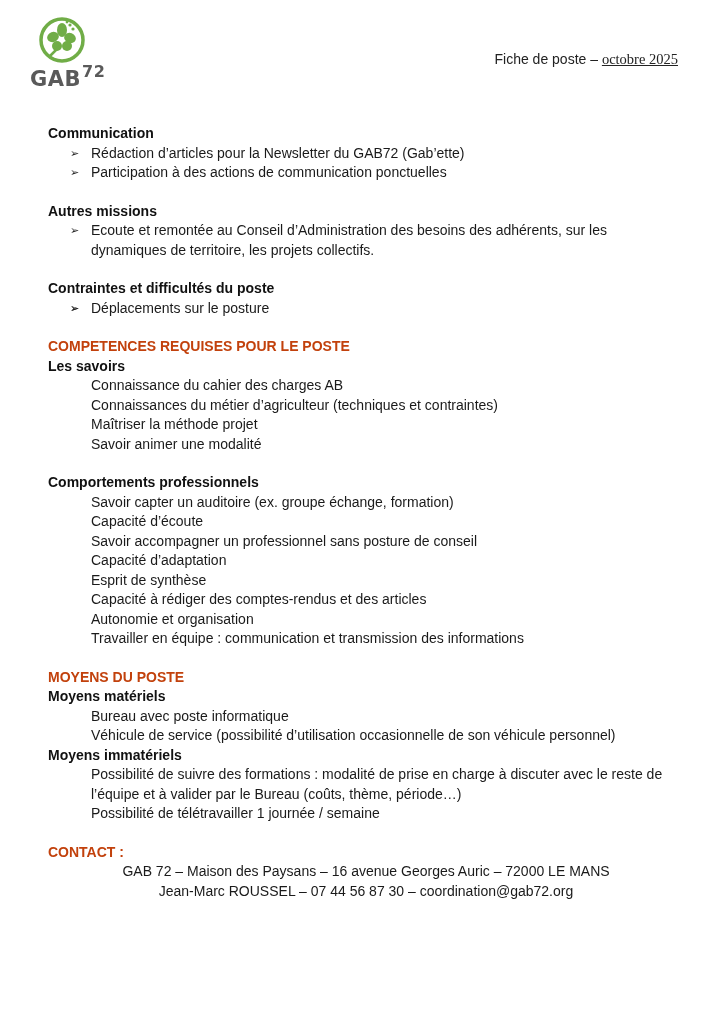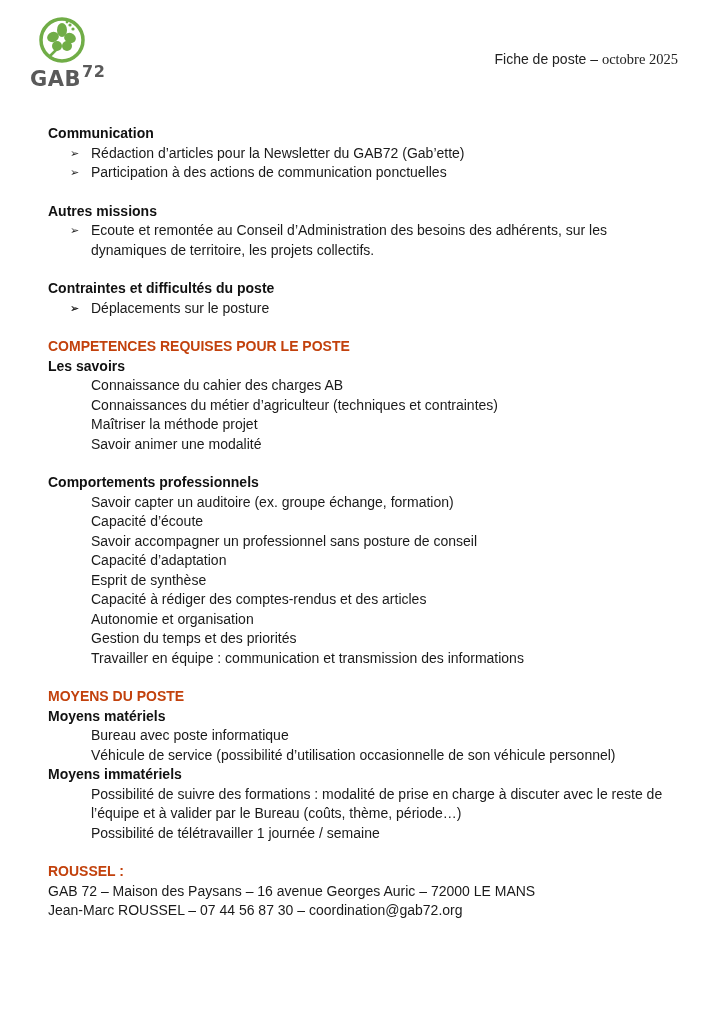--- a/index.html
+++ b/index.html
@@ -11,33 +11,33 @@
   .logo { position: absolute; left: 30px; top: 16px; width: 74px; height: 70px; }
   .logo-mark { position: absolute; left: 8px; top: 0; width: 48px; height: 48px; }
   .logo-text {
     position: absolute; left: 0; top: 46px; font-weight: bold; font-size: 21px;
     color: #5a5a5a; letter-spacing: 0.5px; font-family: "DejaVu Sans", sans-serif;
   }
   .logo-text sup { font-size: 16px; vertical-align: 9px; margin-left: 1px; }
   .header-right {
     position: absolute; right: 46px; top: 51px; font-size: 14px; color: #222;
   }
-  .header-right .date { font-family: "Liberation Serif", serif; font-size: 14.5px; }
+  .header-right .date { font-family: "Liberation Serif", serif; font-size: 14.5px; text-decoration: underline; }
 
   .content { position: absolute; left: 48px; top: 124px; right: 40px; font-size: 14px; line-height: 19.5px; }
   .h-bold { font-weight: bold; color: #111; }
   .h-green { font-weight: bold; color: #c2410c; }
   .bullets { margin: 0; padding: 0; list-style: none; }
   .bullets li { position: relative; padding-left: 43px; }
   .bullets li .arrow {
     position: absolute; left: 22px; top: 0; font-size: 11px; color: #222;
   }
   .indent { padding-left: 43px; }
   .gap { height: 19px; }
-  .contact-line { text-align: left; }
+  .contact-line { text-align: center; }
 </style>
 </head>
 <body>
 
 <div class="logo">
   <svg class="logo-mark" viewBox="0 0 48 48">
     <circle cx="24" cy="24" r="21" fill="none" stroke="#70ad47" stroke-width="3.5"></circle>
     <g fill="#70ad47">
       <ellipse cx="24" cy="14" rx="5" ry="7"></ellipse>
       <ellipse cx="15" cy="21" rx="6" ry="5" transform="rotate(-20 15 21)"></ellipse>
@@ -88,29 +88,28 @@
   <div class="gap"></div>
 
   <div class="h-bold">Comportements professionnels</div>
   <div class="indent">Savoir capter un auditoire (ex. groupe échange, formation)</div>
   <div class="indent">Capacité d’écoute</div>
   <div class="indent">Savoir accompagner un professionnel sans posture de conseil</div>
   <div class="indent">Capacité d’adaptation</div>
   <div class="indent">Esprit de synthèse</div>
   <div class="indent">Capacité à rédiger des comptes-rendus et des articles</div>
   <div class="indent">Autonomie et organisation</div>
-  <div class="indent">Gestion du temps et des priorités</div>
   <div class="indent">Travailler en équipe : communication et transmission des informations</div>
   <div class="gap"></div>
 
   <div class="h-green">MOYENS DU POSTE</div>
   <div class="h-bold">Moyens matériels</div>
   <div class="indent">Bureau avec poste informatique</div>
   <div class="indent">Véhicule de service (possibilité d’utilisation occasionnelle de son véhicule personnel)</div>
   <div class="h-bold">Moyens immatériels</div>
   <div class="indent">Possibilité de suivre des formations : modalité de prise en charge à discuter avec le reste de l’équipe et à valider par le Bureau (coûts, thème, période…)</div>
   <div class="indent">Possibilité de télétravailler 1 journée / semaine</div>
   <div class="gap"></div>
 
-  <div class="h-green">ROUSSEL :</div>
+  <div class="h-green">CONTACT :</div>
   <div class="contact-line">GAB 72 – Maison des Paysans – 16 avenue Georges Auric – 72000 LE MANS</div>
   <div class="contact-line">Jean-Marc ROUSSEL – 07 44 56 87 30 – coordination@gab72.org</div>
 </div>
 
 </body></html>

